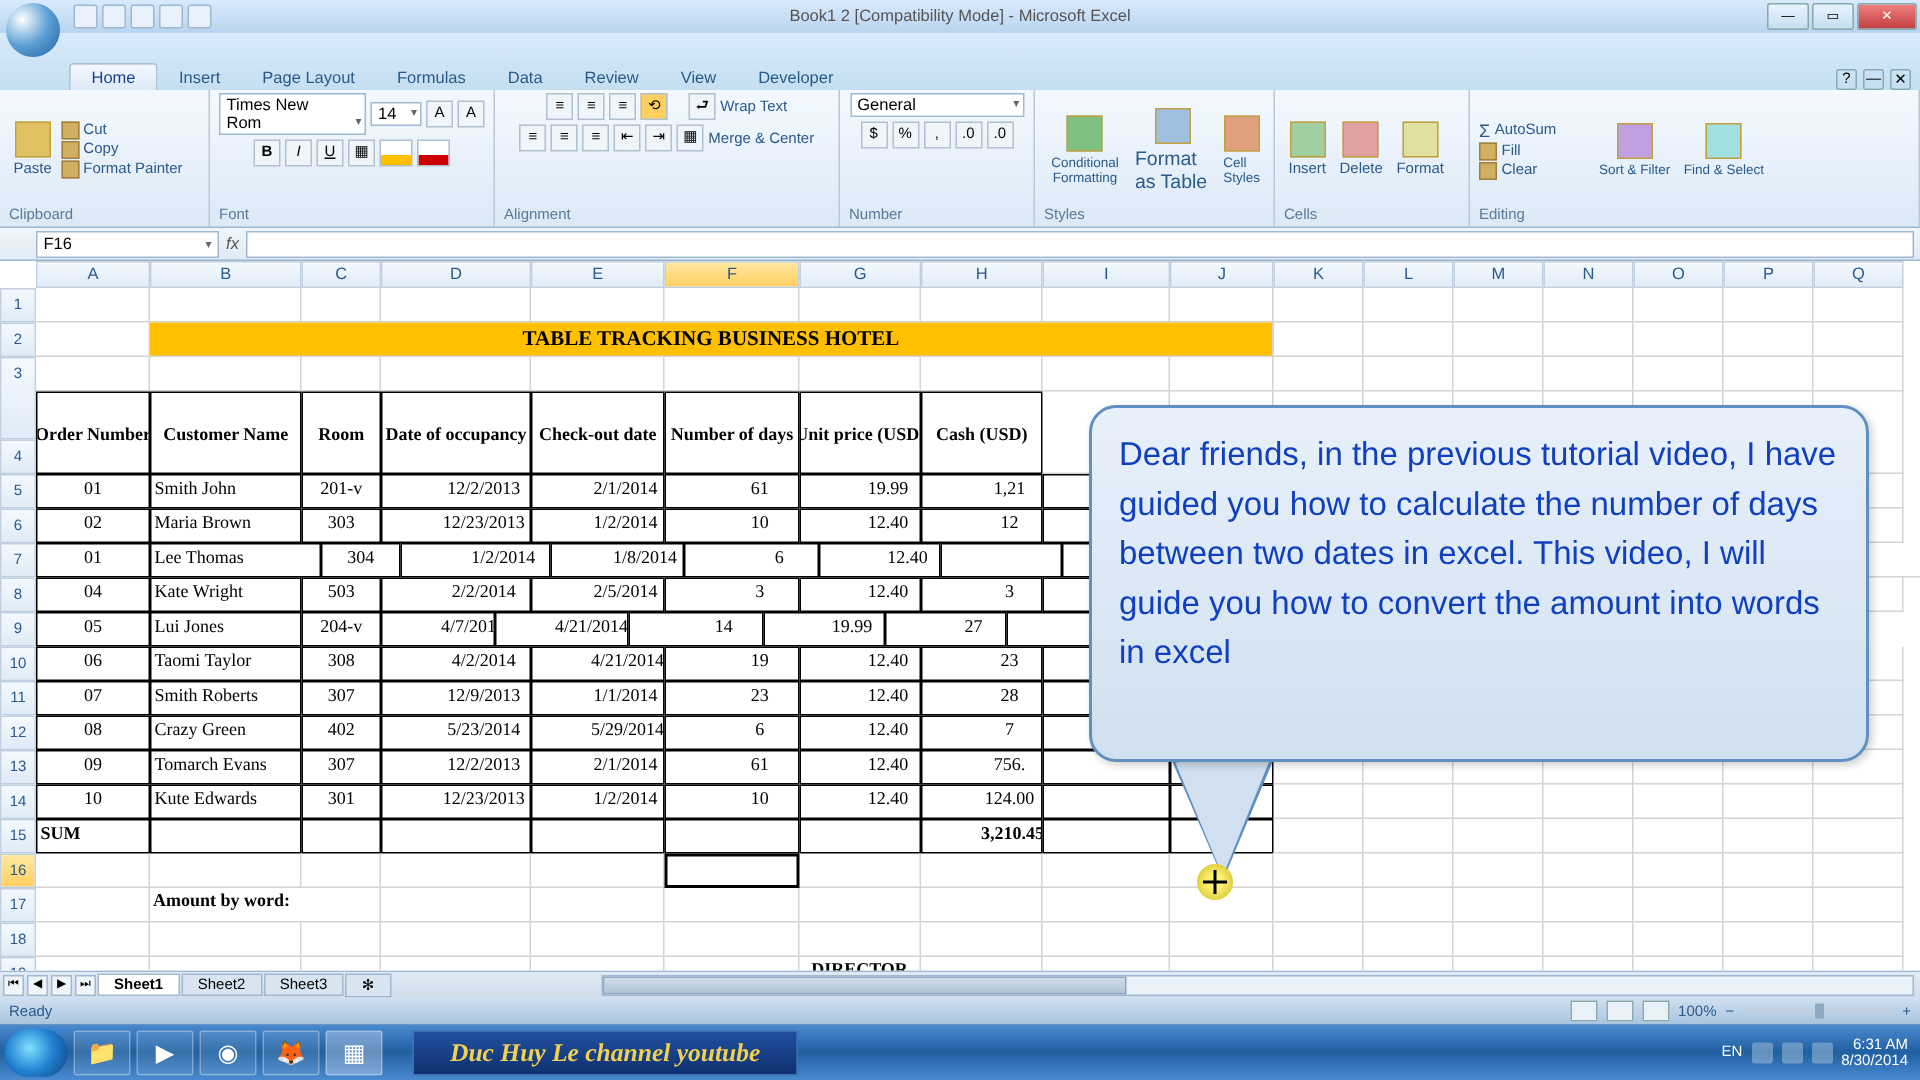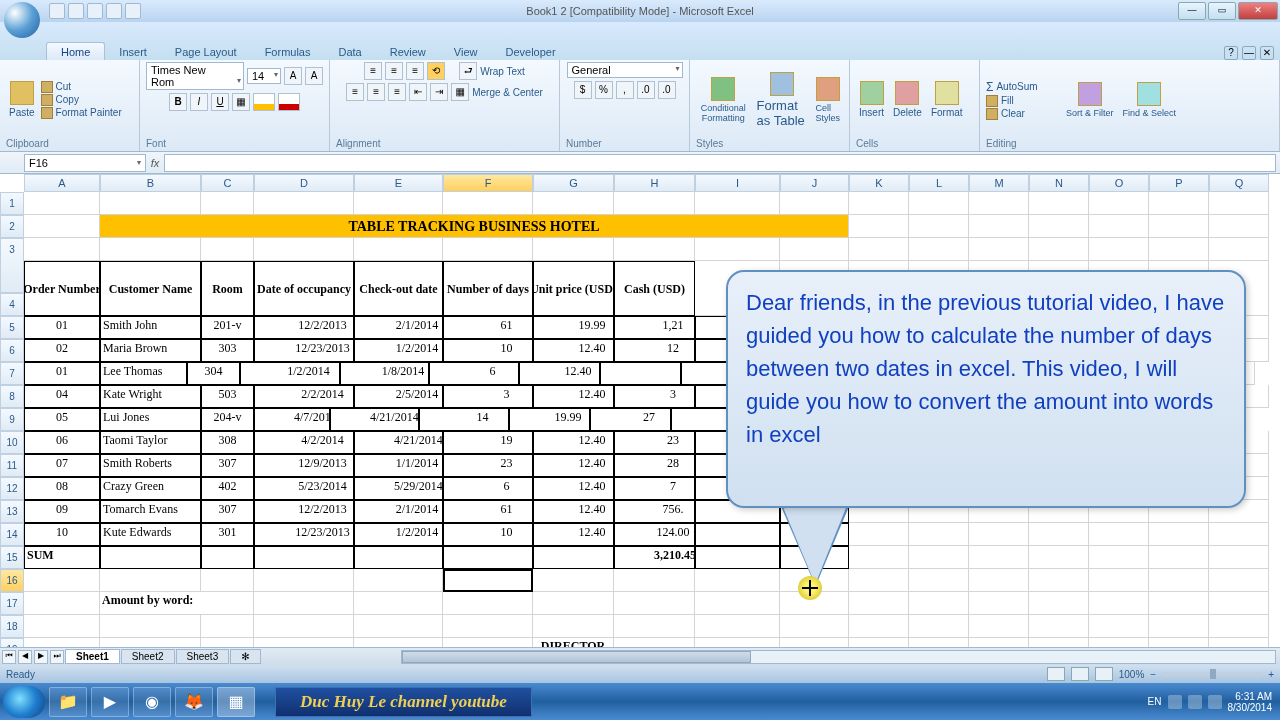--- a/index.html
+++ b/index.html
@@ -414,21 +414,21 @@
           <div class="cell " style="width: 60px;"></div>
           <div class="cell " style="width: 60px;"></div>
           <div class="cell " style="width: 60px;"></div>
           <div class="cell " style="width: 60px;"></div>
           <div class="cell " style="width: 60px;"></div>
           <div class="cell " style="width: 60px;"></div>
           <div class="cell " style="width: 60px;"></div>
         </div>
         <div class="cellrow">
           <div class="cell data-cell tc" style="width: 76px;">01</div>
-          <div class="cell data-cell " style="width: 87px; font-family: Liberation Serif, serif;">Lee Thomas</div>
+          <div class="cell data-cell " style="width: 114px; font-family: Liberation Serif, serif;">Lee Thomas</div>
           <div class="cell data-cell tc" style="width: 53px;">304</div>
           <div class="cell data-cell tr" style="width: 100px;">1/2/2014</div>
           <div class="cell data-cell tr" style="width: 89px;">1/8/2014</div>
           <div class="cell data-cell tr" style="width: 90px;">6</div>
           <div class="cell data-cell tr" style="width: 81px;">12.40</div>
           <div class="cell data-cell tr" style="width: 81px;"></div>
           <div class="cell data-cell" style="width: 85px;"></div>
           <div class="cell data-cell" style="width: 69px;"></div>
           <div class="cell " style="width: 60px;"></div>
           <div class="cell " style="width: 60px;"></div>

